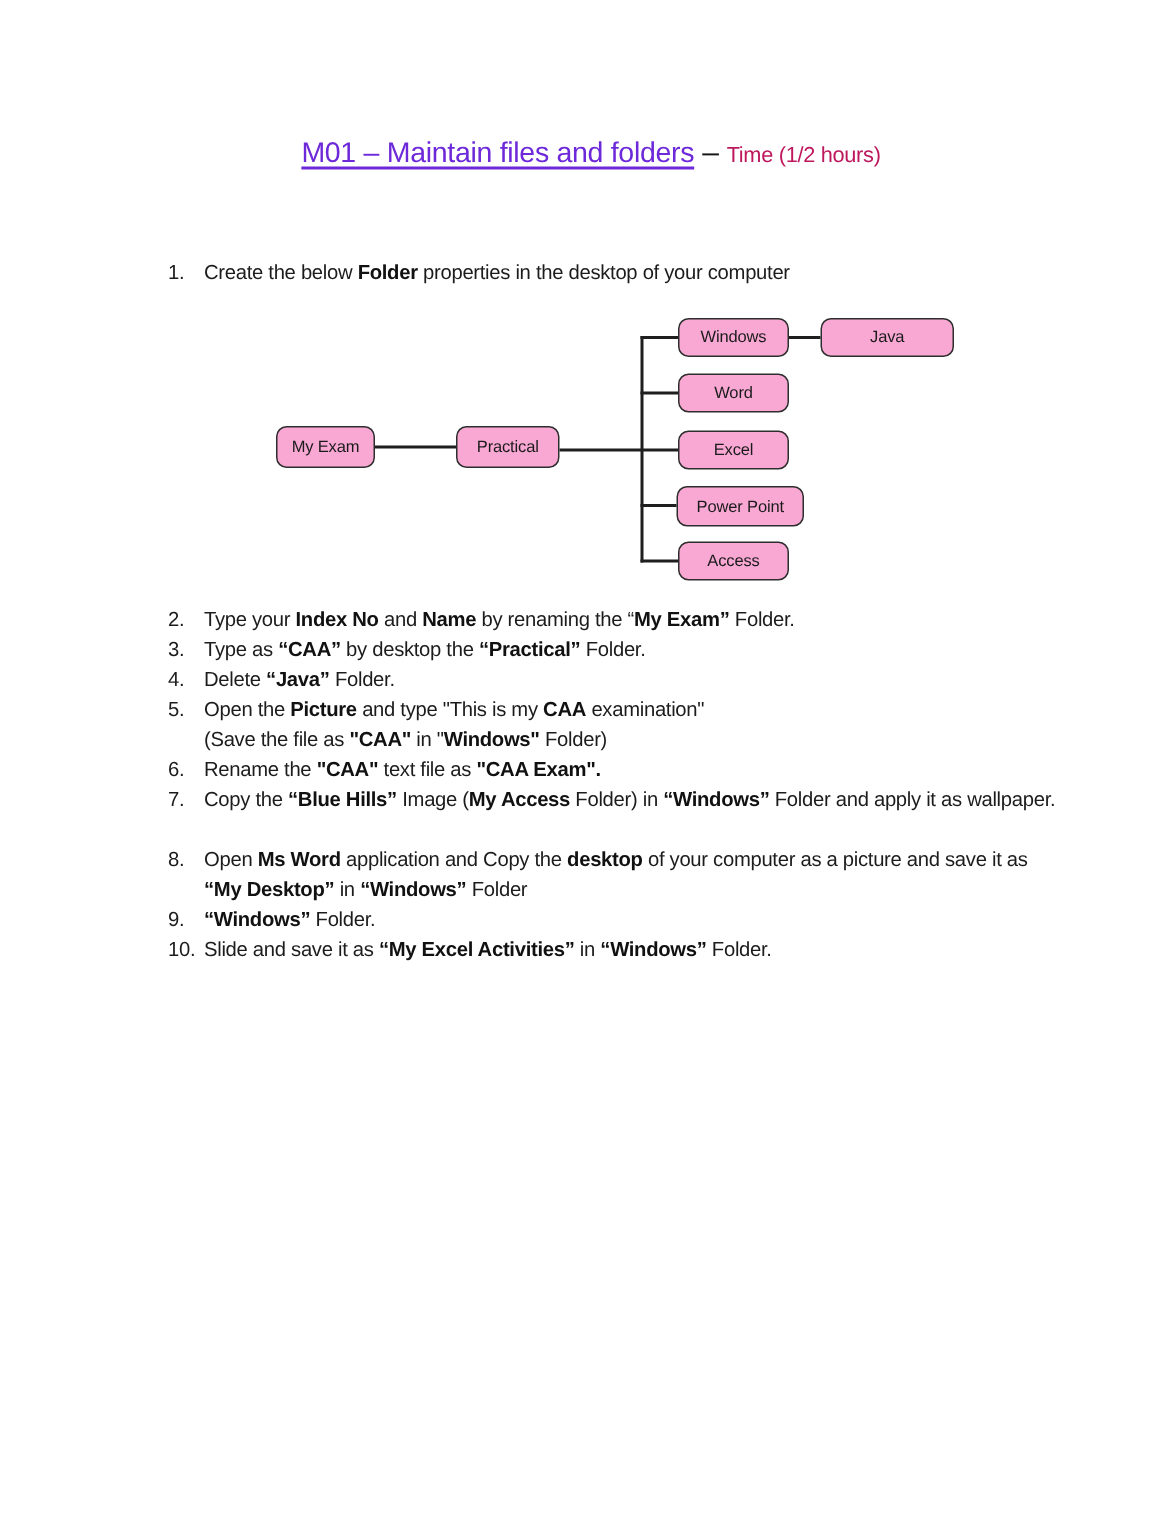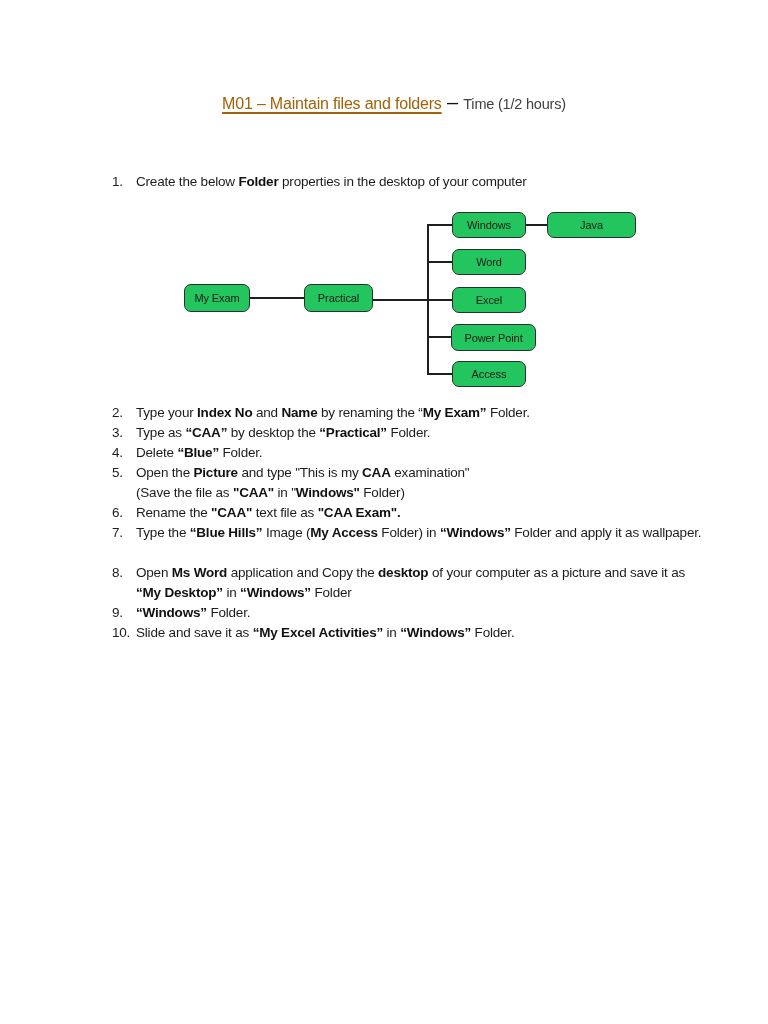--- a/index.html
+++ b/index.html
@@ -3,37 +3,37 @@
 <meta charset="utf-8">
 <style>
   html,body{margin:0;padding:0;background:#ffffff;}
   .page{
     position:relative;width:768px;height:1024px;background:#ffffff;overflow:hidden;
     font-family:"Liberation Sans","DejaVu Sans",sans-serif;color:#1c1c1c;
     letter-spacing:-0.2px;
   }
   
   .title{position:absolute;top:91px;left:0;right:0;text-align:center;padding-left:20px;white-space:nowrap;}
-  .t-main{font-size:16px;color:#a16207;text-decoration:underline;text-decoration-thickness:1.5px;text-underline-offset:3px;text-align:right;}
+  .t-main{font-size:19px;color:#6d28d9;text-decoration:underline;text-decoration-thickness:1.5px;text-underline-offset:3px;text-align:right;}
   .t-dash{font-size:20px;color:#161616;}
-  .t-suffix{font-size:14.5px;color:#404040;}
+  .t-suffix{font-size:14.5px;color:#be185d;}
   
   .instr-block{position:absolute;left:112px;}
   #item-first{top:172px;}
   #items-rest{top:403px;}
   .li{display:flex;align-items:flex-start;}
   .num{width:24px;flex:0 0 24px;font-size:13.5px;line-height:20px;}
   .ibody{flex:1 1 auto;}
   .line{font-size:13.5px;line-height:20px;white-space:nowrap;}
   .line b{font-weight:700;color:#111;}
   #items-rest .li:nth-child(7){margin-top:20px;} 
   
   .diagram{position:absolute;inset:0;}
   .node{
-    position:absolute;box-sizing:border-box;background:#22c55e;border:1.6px solid #2e2e2e;border-radius:7px;
+    position:absolute;box-sizing:border-box;background:#f9a8d4;border:1.6px solid #2e2e2e;border-radius:7px;
     display:flex;align-items:center;justify-content:center;font-size:11px;color:#1a1a1a;z-index:2;letter-spacing:-0.1px;
   }
   .cn{position:absolute;background:#1f1f1f;z-index:1;}
   .n-myexam{left:184px;top:284px;width:66px;height:28px;}
   .n-practical{left:304px;top:284px;width:69px;height:28px;}
   .n-windows{left:452px;top:212px;width:74px;height:26px;}
   .n-java{left:547px;top:212px;width:89px;height:26px;}
   .n-word{left:452px;top:249px;width:74px;height:26px;}
   .n-excel{left:452px;top:287px;width:74px;height:26px;}
   .n-powerpoint{left:451px;top:324px;width:85px;height:27px;}
@@ -92,40 +92,40 @@
       </div>
       <div class="li">
         <span class="num">3.</span>
         <span class="ibody">
           <div class="line"><span>Type as </span><b>“CAA”</b><span> by desktop the </span><b>“Practical”</b><span> Folder.</span></div>
         </span>
       </div>
       <div class="li">
         <span class="num">4.</span>
         <span class="ibody">
-          <div class="line"><span>Delete </span><b>“Blue”</b><span> Folder.</span></div>
+          <div class="line"><span>Delete </span><b>“Java”</b><span> Folder.</span></div>
         </span>
       </div>
       <div class="li">
         <span class="num">5.</span>
         <span class="ibody">
           <div class="line"><span>Open the </span><b>Picture</b><span> and type "This is my </span><b>CAA</b><span> examination"</span></div>
           <div class="line"><span>(Save the file as </span><b>"CAA"</b><span> in "</span><b>Windows"</b><span> Folder)</span></div>
         </span>
       </div>
       <div class="li">
         <span class="num">6.</span>
         <span class="ibody">
           <div class="line"><span>Rename the </span><b>"CAA"</b><span> text file as </span><b>"CAA Exam".</b></div>
         </span>
       </div>
       <div class="li">
         <span class="num">7.</span>
         <span class="ibody">
-          <div class="line"><span>Type the </span><b>“Blue Hills”</b><span> Image (</span><b>My Access</b><span> Folder) in </span><b>“Windows”</b><span> Folder and apply it as wallpaper.</span></div>
+          <div class="line"><span>Copy the </span><b>“Blue Hills”</b><span> Image (</span><b>My Access</b><span> Folder) in </span><b>“Windows”</b><span> Folder and apply it as wallpaper.</span></div>
         </span>
       </div>
       <div class="li">
         <span class="num">8.</span>
         <span class="ibody">
           <div class="line"><span>Open </span><b>Ms Word</b><span> application and Copy the </span><b>desktop</b><span> of your computer as a picture and save it as</span></div>
           <div class="line"><b>“My Desktop”</b><span> in </span><b>“Windows”</b><span> Folder</span></div>
         </span>
       </div>
       <div class="li">

